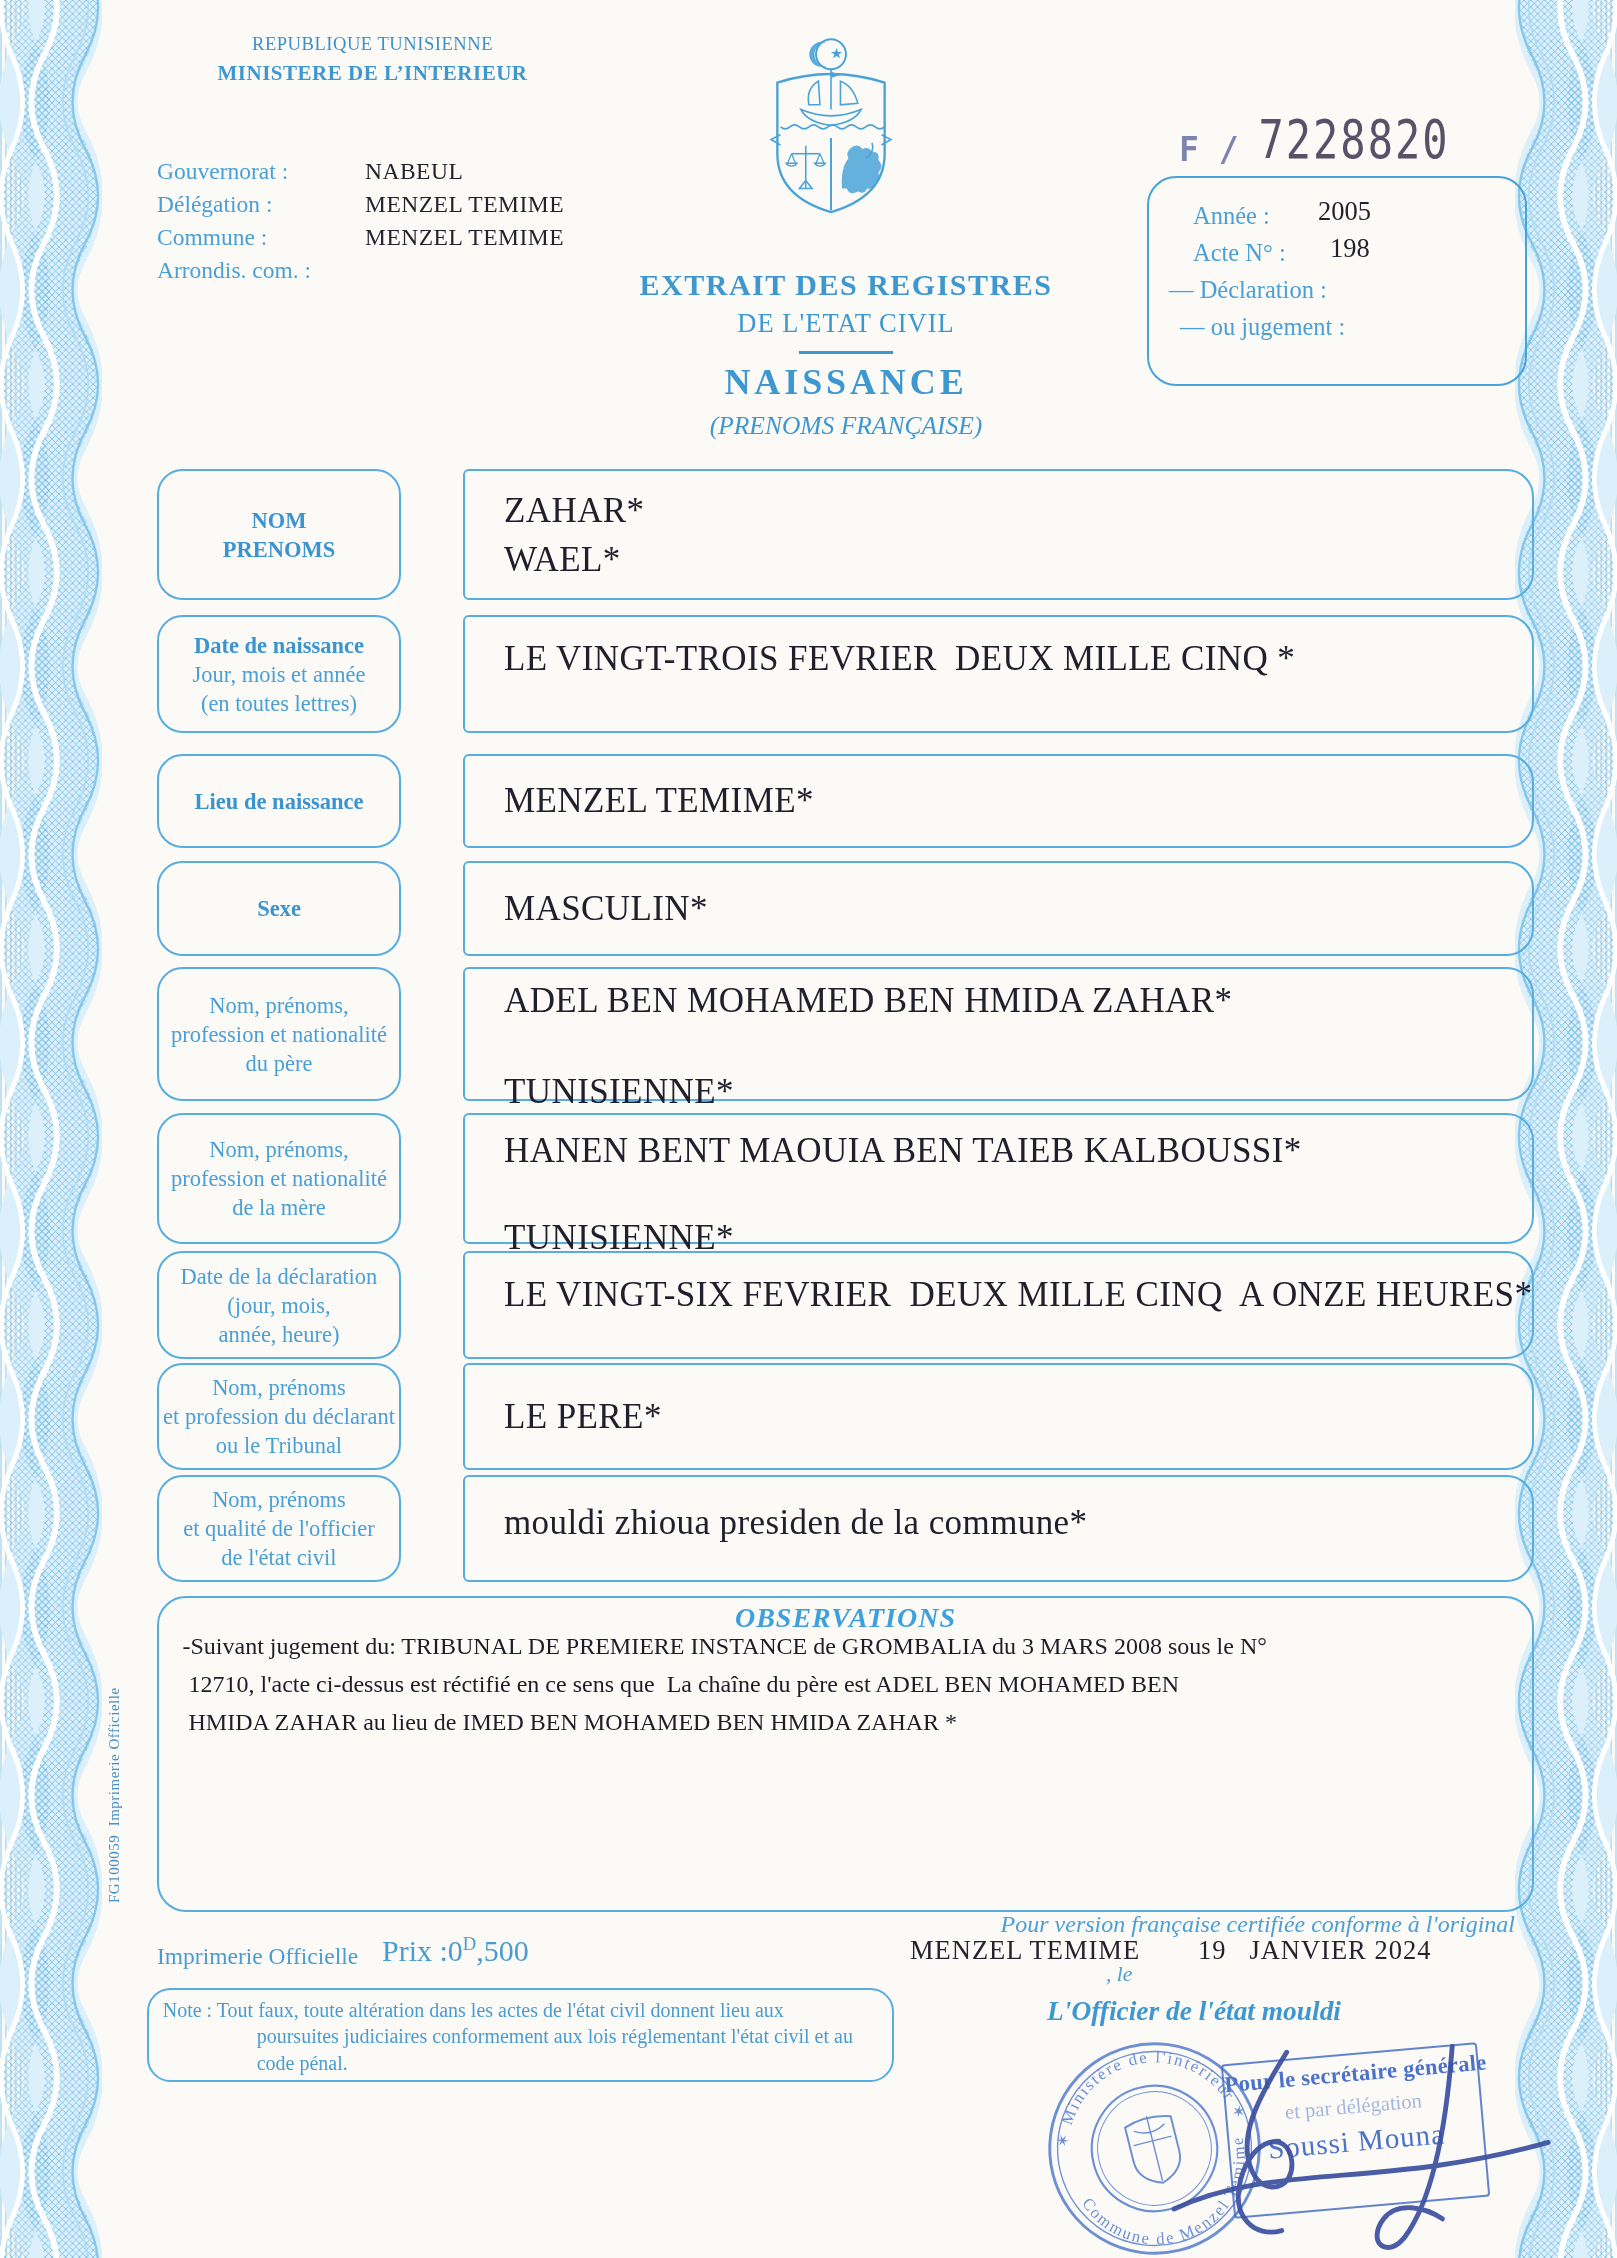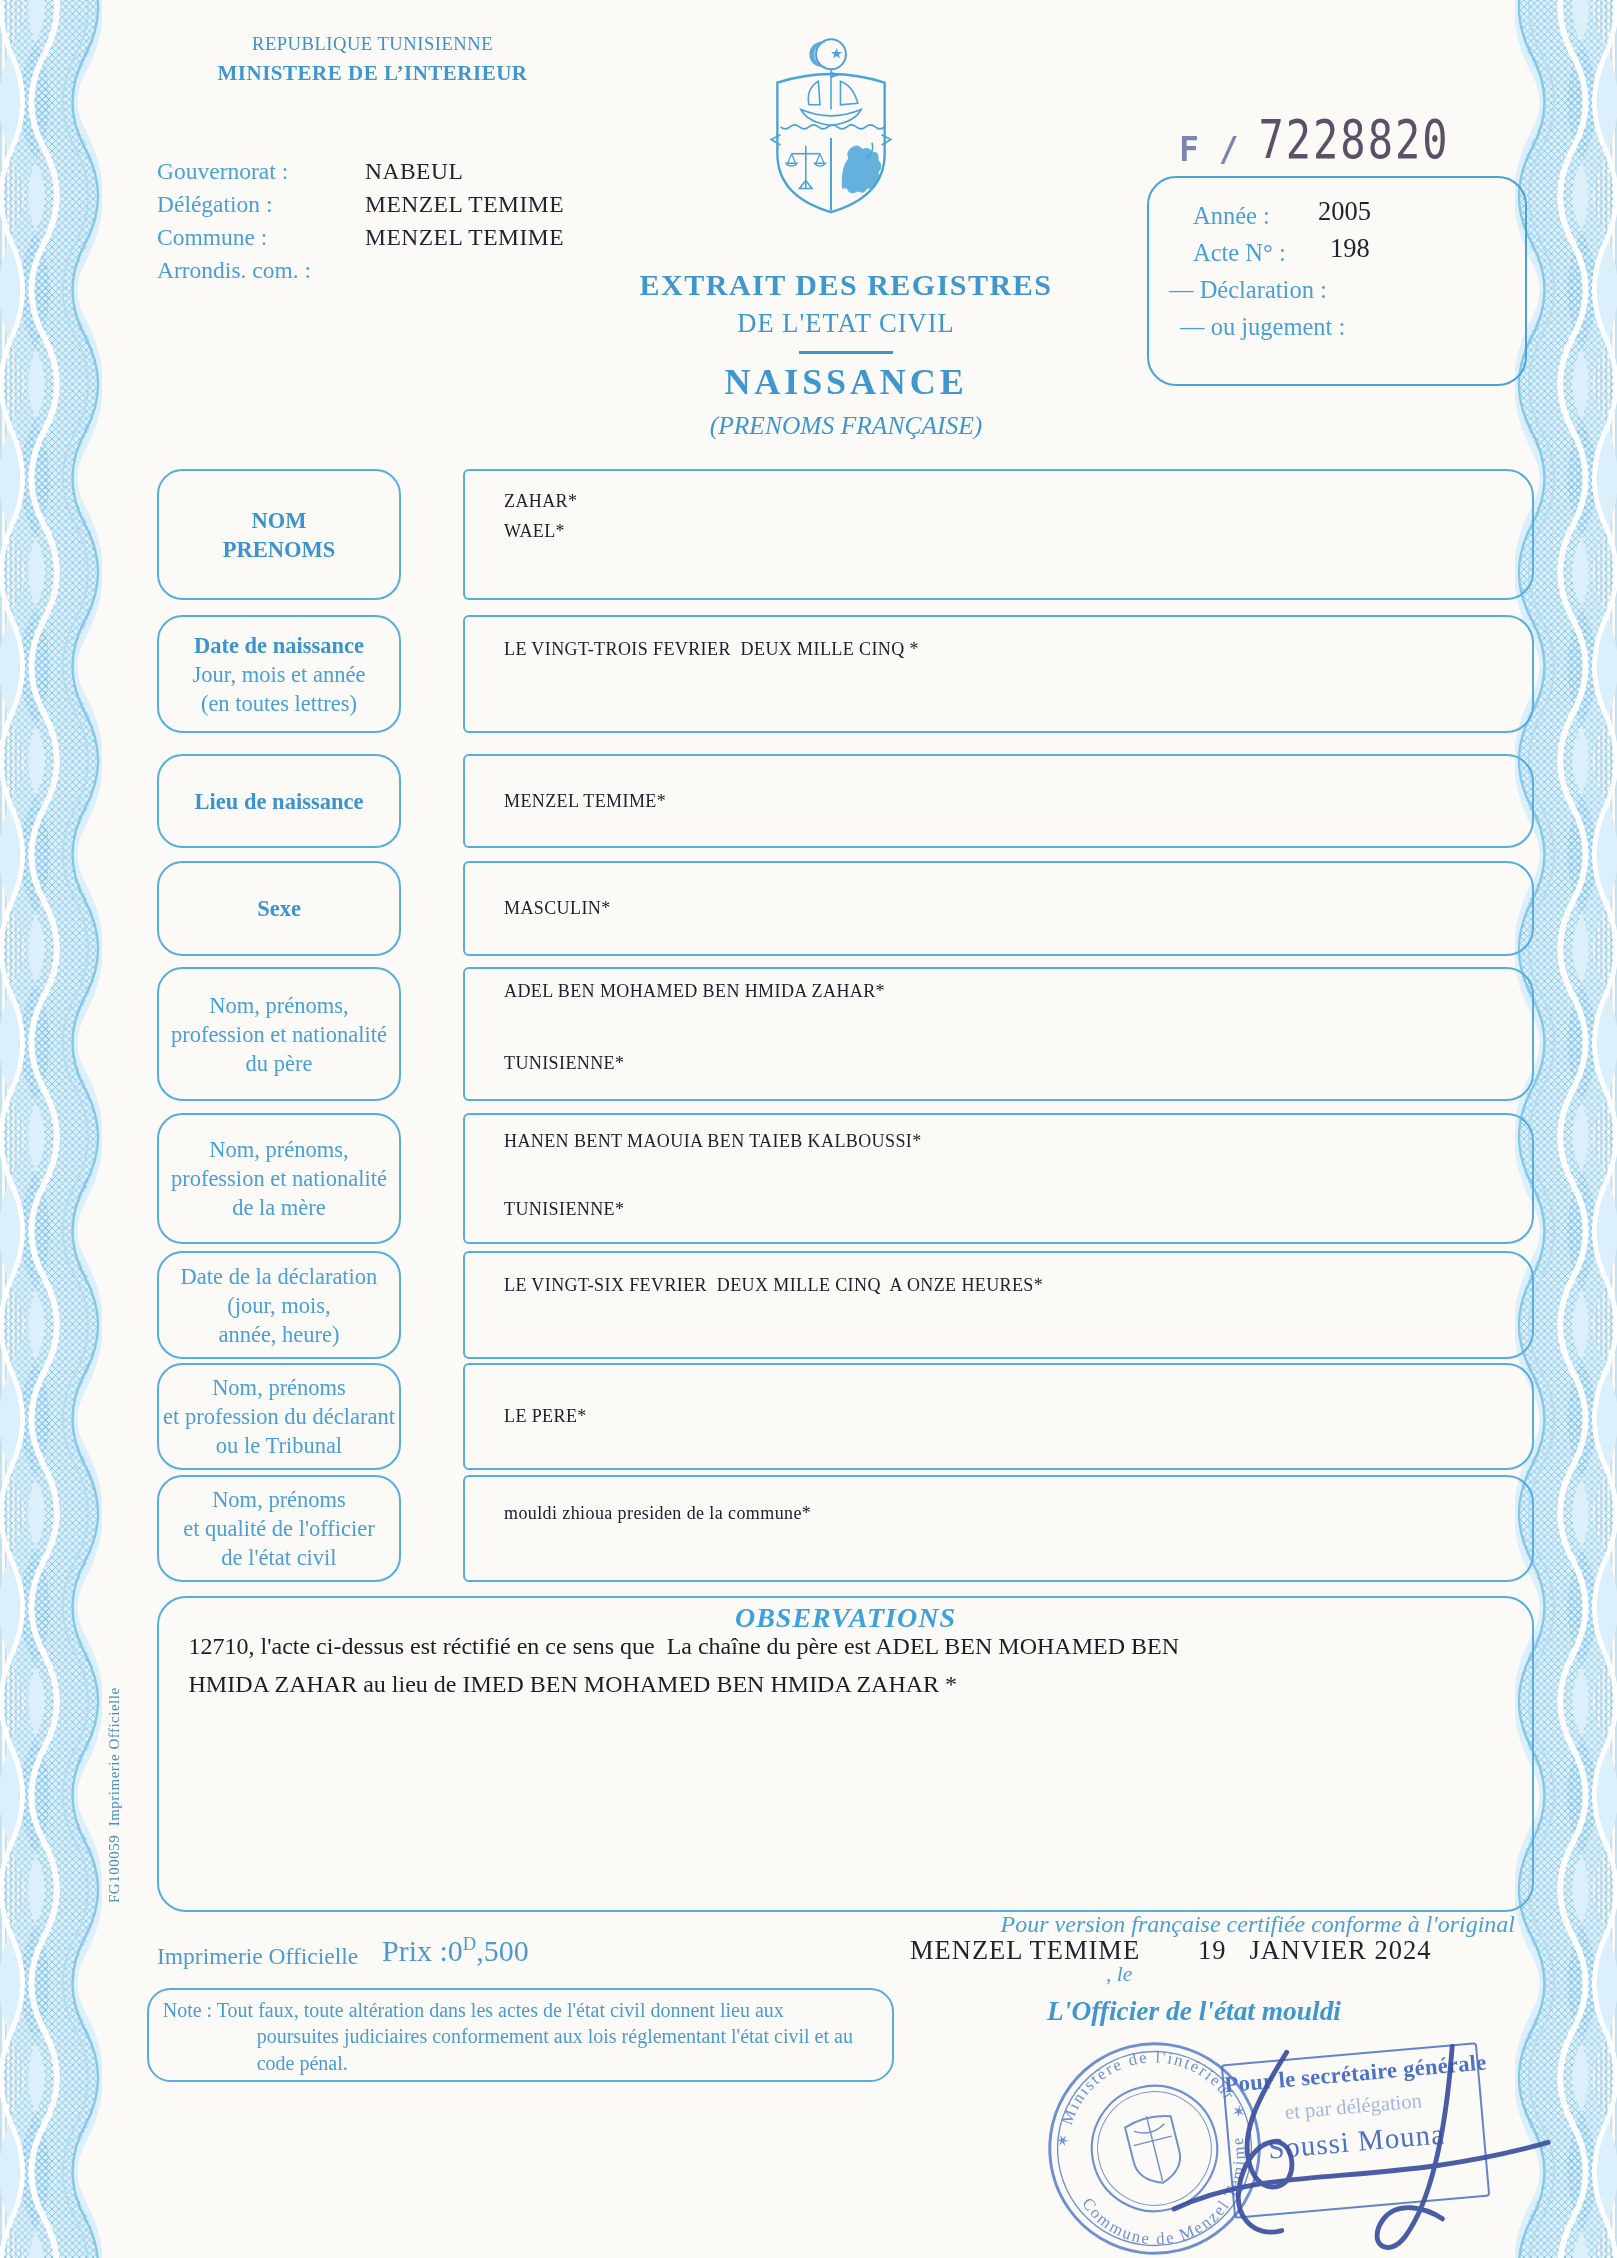--- a/index.html
+++ b/index.html
@@ -37,21 +37,21 @@
   .actebox{left:1147px;top:176px;width:376px;height:206px;border:2.9px solid #4aa3d8;border-radius:29px;}
   .ab-line{position:absolute;font-size:24.5px;color:#4aa0d6;}
   .ab-val{position:absolute;font-size:26.5px;color:#23232e;}
 
   
   .trow{position:absolute;left:157px;width:1377px;}
   .lbox{position:absolute;left:0;top:0;bottom:0;width:244px;border:2.5px solid #58ade0;border-radius:25.5px;
         display:flex;flex-direction:column;justify-content:center;align-items:center;
         color:#4aa0d6;font-size:22.5px;line-height:29px;text-align:center;box-sizing:border-box;}
   .vbox{position:absolute;left:306px;top:0;bottom:0;right:0;border:2.5px solid #58ade0;
-        border-radius:5.9px 27.4px 27.4px 5.9px;padding-left:39px;font-size:18px;color:#20202c;
+        border-radius:5.9px 27.4px 27.4px 5.9px;padding-left:39px;font-size:35px;color:#20202c;
         letter-spacing:0.4px;box-sizing:border-box;}
   .ll:empty,.vl:empty{display:none;}
   .ll.b{font-weight:bold;color:#3b93cf;}
   .vl{white-space:pre;}
   .r0{top:469px;height:131px;}  .r0 .vl1{padding-top:19.6px;} .r0 .vl2{margin-top:9.8px;}
   .r1{top:615px;height:118px;}  .r1 .vl1{padding-top:21.6px;}
   .r2{top:754px;height:94px;}   .r2 .vbox{display:flex;align-items:center;}
   .r3{top:861px;height:95px;}   .r3 .vbox{display:flex;align-items:center;}
   .r4{top:967px;height:134px;}  .r4 .vl1{padding-top:11.8px;} .r4 .vl2{margin-top:51px;}
   .r5{top:1113px;height:131px;} .r5 .vl1{padding-top:15.7px;} .r5 .vl2{margin-top:47px;}
@@ -295,20 +295,21 @@
     <div class="ll">de l'état civil</div>
   </div>
   <div class="vbox">
     <div class="vl vl1">mouldi zhioua presiden de la commune*</div>
   </div>
 </div>
 
 <div class="abs obsbox">
   <div class="obstitle">OBSERVATIONS</div>
   <div class="obstext">
+    <div>-Suivant jugement du: TRIBUNAL DE PREMIERE INSTANCE de GROMBALIA du 3 MARS 2008 sous le N°</div>
     <div> 12710, l'acte ci-dessus est réctifié en ce sens que  La chaîne du père est ADEL BEN MOHAMED BEN</div>
     <div> HMIDA ZAHAR au lieu de IMED BEN MOHAMED BEN HMIDA ZAHAR *</div>
   </div>
 </div>
 
 <div class="abs vmargin">FG100059  Imprimerie Officielle</div>
 
 <div class="abs imprimerie">Imprimerie Officielle</div>
 <div class="abs prix">
   <span>Prix :0</span><sup>D</sup><span>,500</span>

